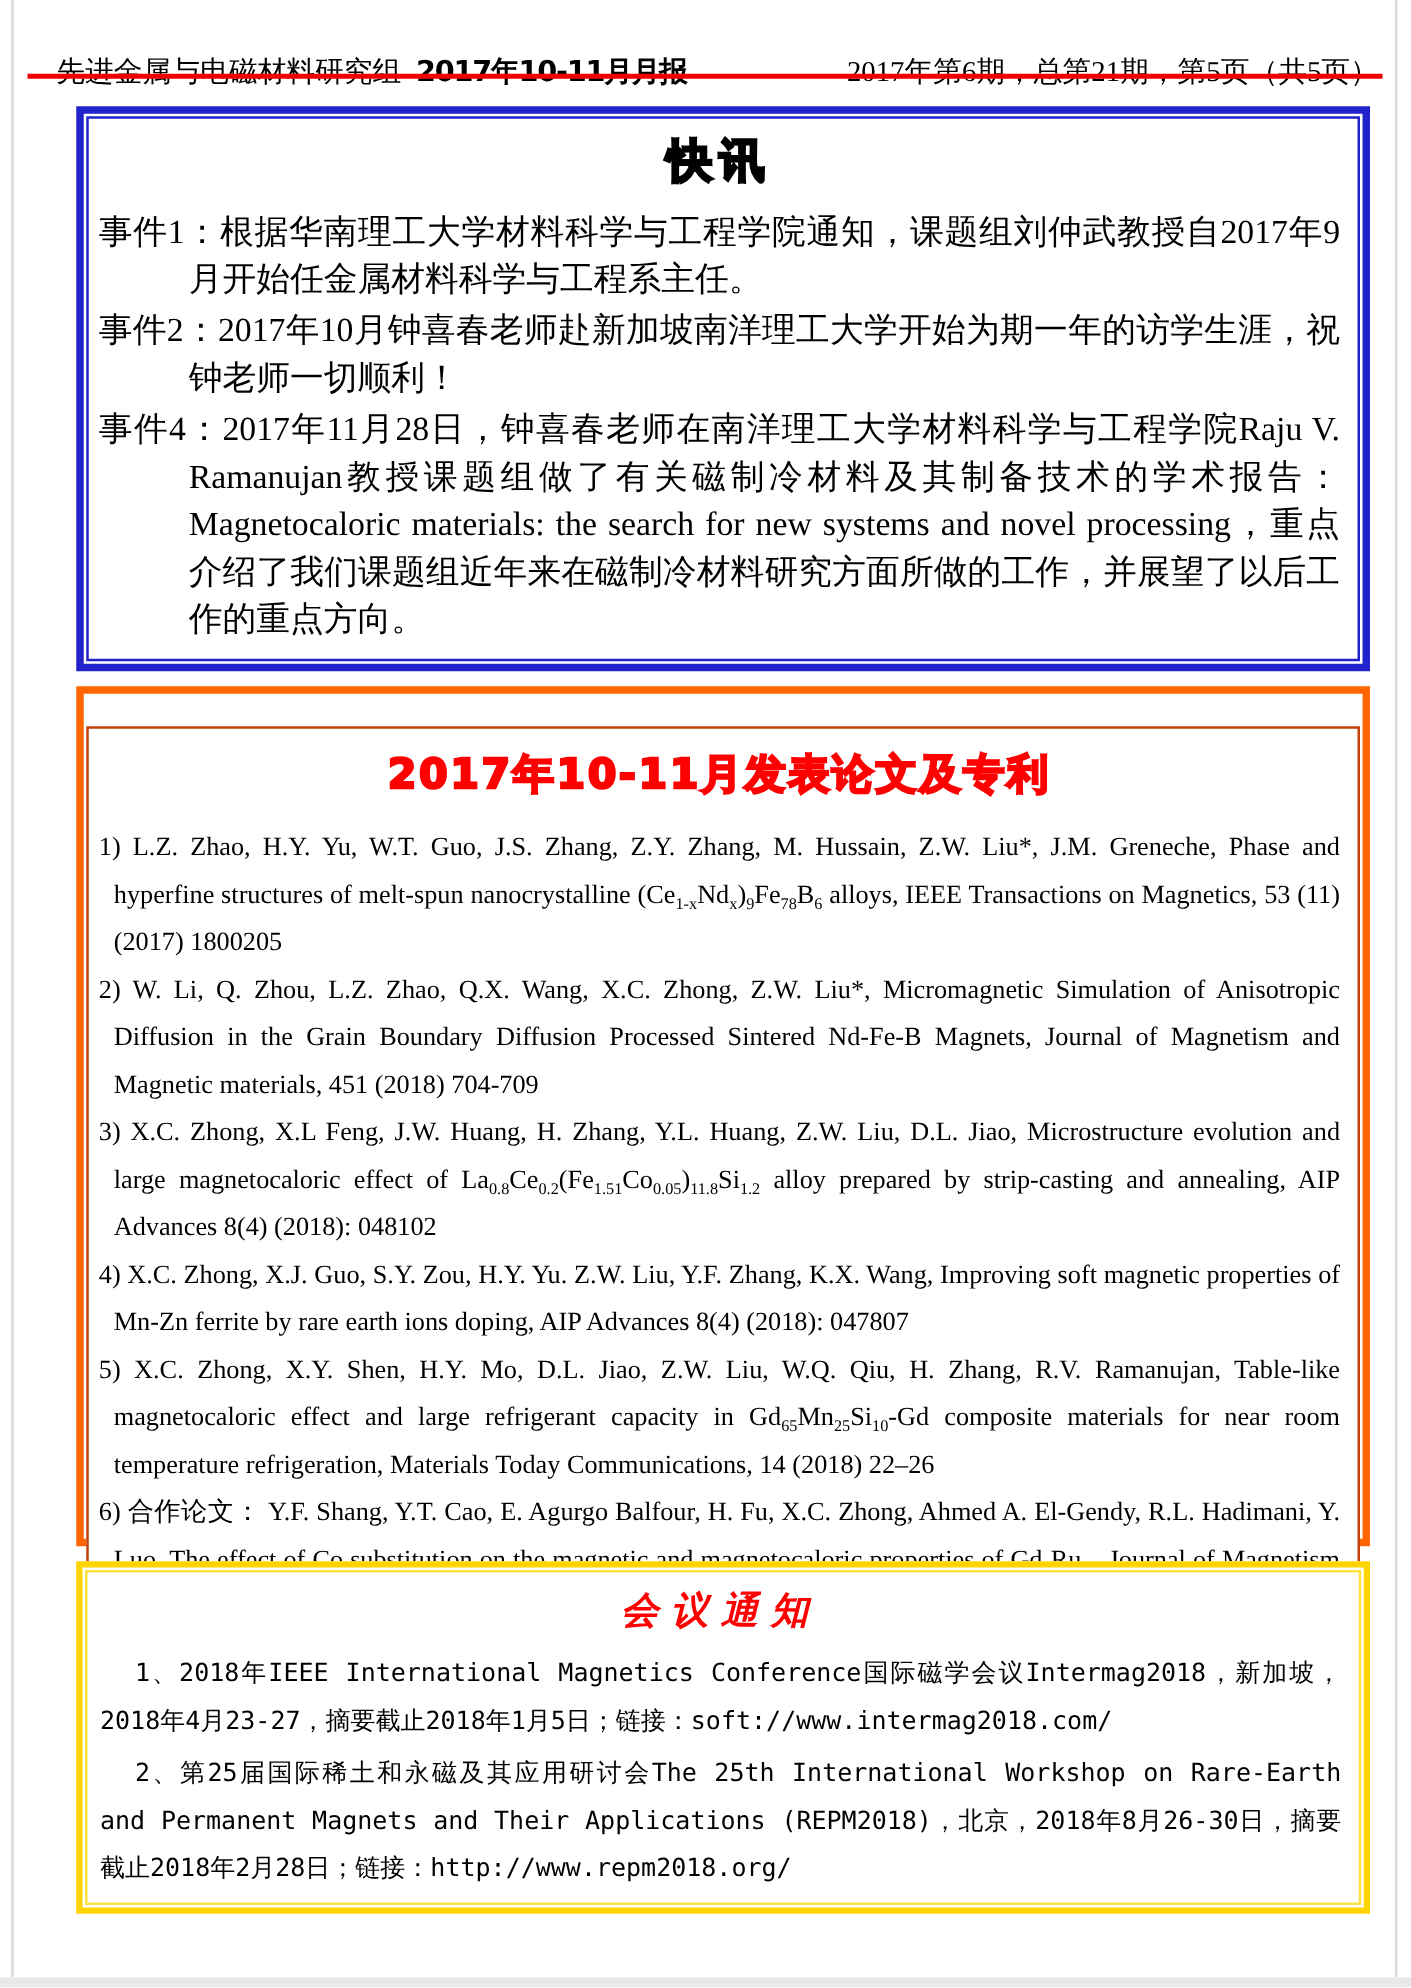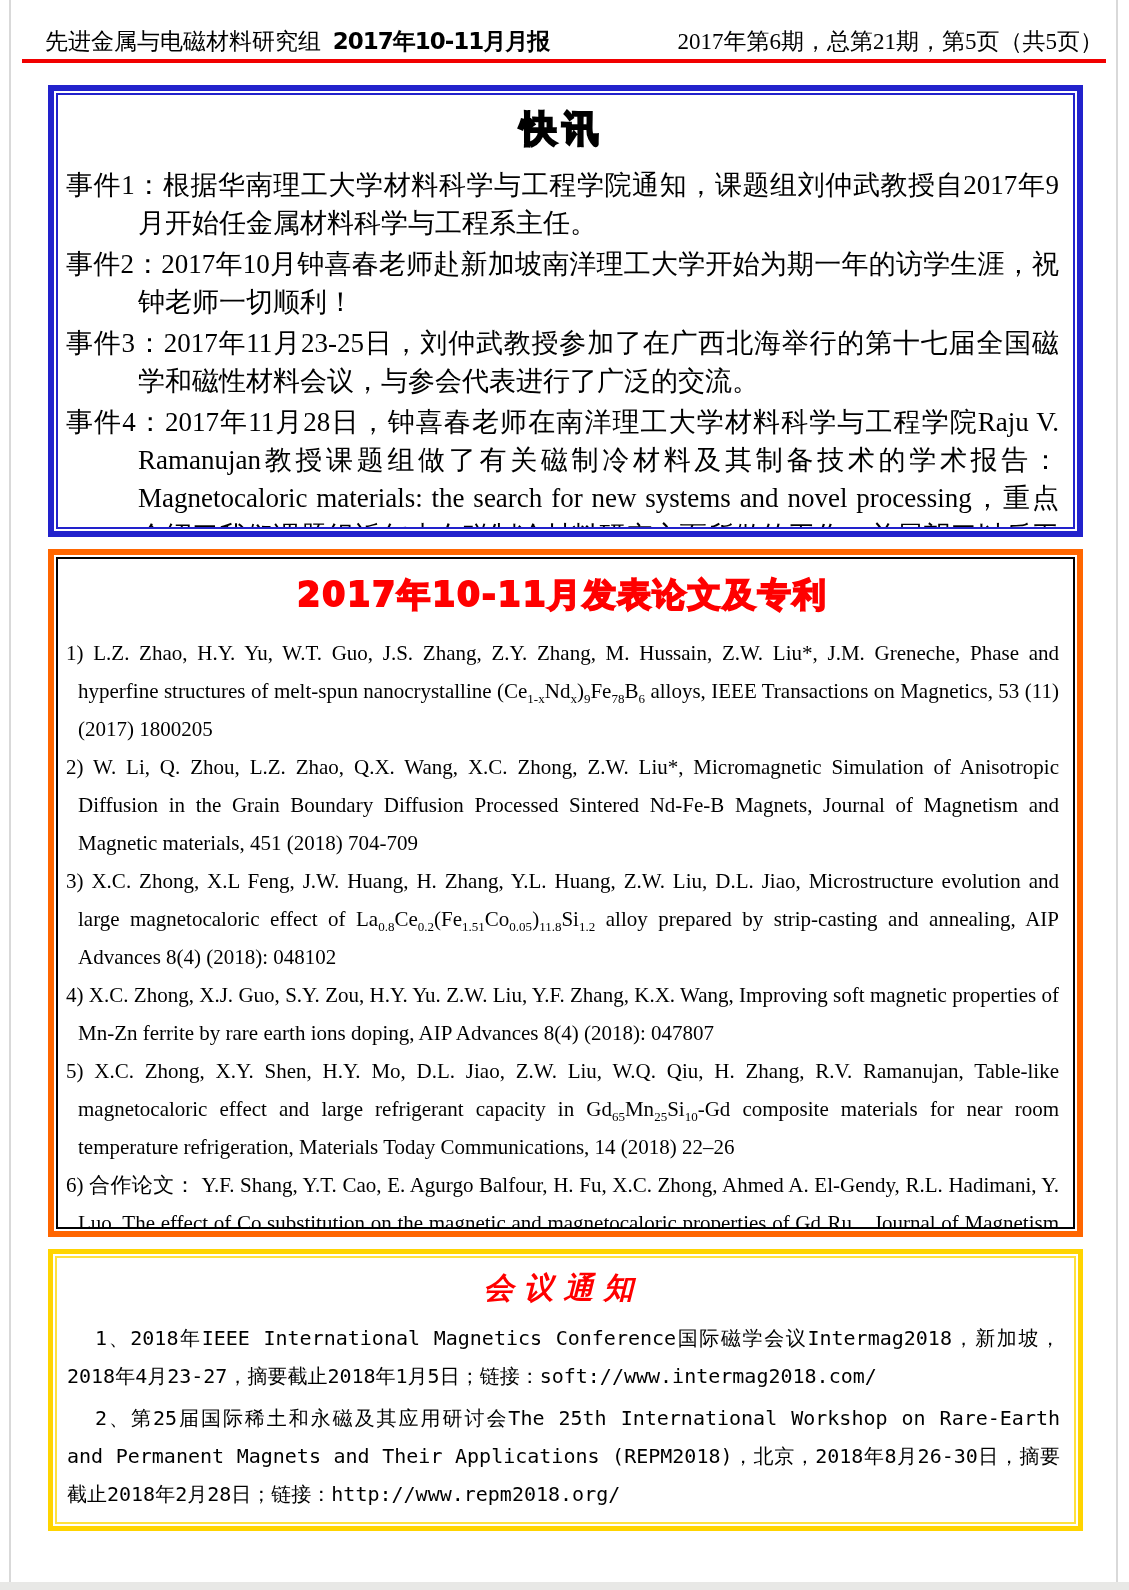--- a/index.html
+++ b/index.html
@@ -6,34 +6,34 @@
   .sheet{
     position:relative;width:1129px;height:1590px;background:#ffffff;overflow:hidden;
     font-family:"Liberation Serif","DejaVu Serif",serif;color:#000;
   }
   .edge{position:absolute;top:0;bottom:8px;width:2px;background:#d9d9d9;}
   .edge-left{left:9px;}
   .edge-right{left:1116px;}
   .bottom-bar{position:absolute;left:0;right:0;bottom:0;height:8px;background:#e8e8e6;}
 
   
-  .header{position:absolute;left:45px;right:26px;top:26px;display:flex;
+  .header{position:absolute;left:45px;right:26px;top:42px;display:flex;
     justify-content:space-between;align-items:baseline;font-size:23px;white-space:nowrap;}
   .h-serif{font-family:"Liberation Serif","DejaVu Serif",serif;}
   .h-bold{font-family:"DejaVu Sans","Liberation Sans",sans-serif;font-weight:700;
     letter-spacing:-1px;margin-left:6px;}
   .red-rule{position:absolute;left:22px;width:1084px;top:59px;height:4px;background:#f10000;}
 
   
-  .dbox{position:absolute;left:48px;width:1035px;box-sizing:border-box;padding:2px;background:#fff;}
+  .dbox{position:absolute;left:61px;width:1035px;box-sizing:border-box;padding:2px;background:#fff;}
   .dbox-inner{box-sizing:border-box;height:100%;overflow:hidden;background:#fff;}
   .blue{border:6px solid #2222cc;top:85px;height:452px;}
   .blue .dbox-inner{border:2px solid #2222cc;padding:8px 14px 8px 8px;}
   .orange{border:6px solid #ff6600;top:549px;height:688px;}
-  .orange .dbox-inner{border:2px solid #000000;padding:6px 14px 6px 8px;}
+  .orange .dbox-inner{border:2px solid #c2410c;padding:6px 14px 6px 8px;margin-top:24px;}
   .yellow{border:5px solid #ffd400;top:1249px;height:282px;}
   .yellow .dbox-inner{border:2px solid #ffe13d;padding:6px 14px 6px 10px;}
 
   
   .news-title{
     text-align:center;font-family:"DejaVu Sans","Liberation Sans",sans-serif;
     font-size:36px;font-weight:900;letter-spacing:6px;
     -webkit-text-stroke:2.5px #000;margin:2px 0 12px 0;
   }
   .event{
@@ -80,21 +80,20 @@
     </div>
     <div class="header-right h-serif">2017年第6期，总第21期，第5页（共5页）</div>
   </div>
   <div class="red-rule"></div>
 
   <div class="dbox blue">
     <div class="dbox-inner">
       <div class="news-title">快讯</div>
       <div class="event"><span>事件1：</span><span>根据华南理工大学材料科学与工程学院通知，课题组刘仲武教授自2017年9月开始任金属材料科学与工程系主任。</span></div>
       <div class="event"><span>事件2：</span><span>2017年10月钟喜春老师赴新加坡南洋理工大学开始为期一年的访学生涯，祝钟老师一切顺利！</span></div>
-      <div class="event"><span>事件3：</span><span>2017年11月23-25日，刘仲武教授参加了在广西北海举行的第十七届全国磁学和磁性材料会议，与参会代表进行了广泛的交流。</span></div>
       <div class="event"><span>事件4：</span><span>2017年11月28日，钟喜春老师在南洋理工大学材料科学与工程学院Raju V. Ramanujan教授课题组做了有关磁制冷材料及其制备技术的学术报告：Magnetocaloric materials: the search for new systems and novel processing，重点介绍了我们课题组近年来在磁制冷材料研究方面所做的工作，并展望了以后工作的重点方向。</span></div>
     </div>
   </div>
 
   <div class="dbox orange">
     <div class="dbox-inner">
       <div class="papers-title">2017年10-11月发表论文及专利</div>
       <div class="paper"><span>1)</span> <span>L.Z. Zhao, H.Y. Yu, W.T. Guo, J.S. Zhang, Z.Y. Zhang, M. Hussain, Z.W. Liu*, J.M. Greneche, Phase and hyperfine struc­tures of melt-spun nanocrystalline (Ce<sub>1-x</sub>Nd<sub>x</sub>)<sub>9</sub>Fe<sub>78</sub>B<sub>6</sub> alloys, IEEE Transactions on Magnetics, 53 (11) (2017) 1800205</span></div>
       <div class="paper"><span>2)</span> <span>W. Li, Q. Zhou, L.Z. Zhao, Q.X. Wang, X.C. Zhong, Z.W. Liu*, Micromagnetic Simulation of Anisotropic Diffusion in the Grain Boundary Diffusion Processed Sintered Nd-Fe-B Magnets, Journal of Magnetism and Magnetic materials, 451 (2018) 704-709</span></div>
       <div class="paper"><span>3)</span> <span>X.C. Zhong, X.L Feng, J.W. Huang, H. Zhang, Y.L. Huang, Z.W. Liu, D.L. Jiao, Microstructure evolution and large mag­netocaloric effect of La<sub>0.8</sub>Ce<sub>0.2</sub>(Fe<sub>1.51</sub>Co<sub>0.05</sub>)<sub>11.8</sub>Si<sub>1.2</sub> alloy prepared by strip-casting and annealing, AIP Advances 8(4) (2018): 048102</span></div>

